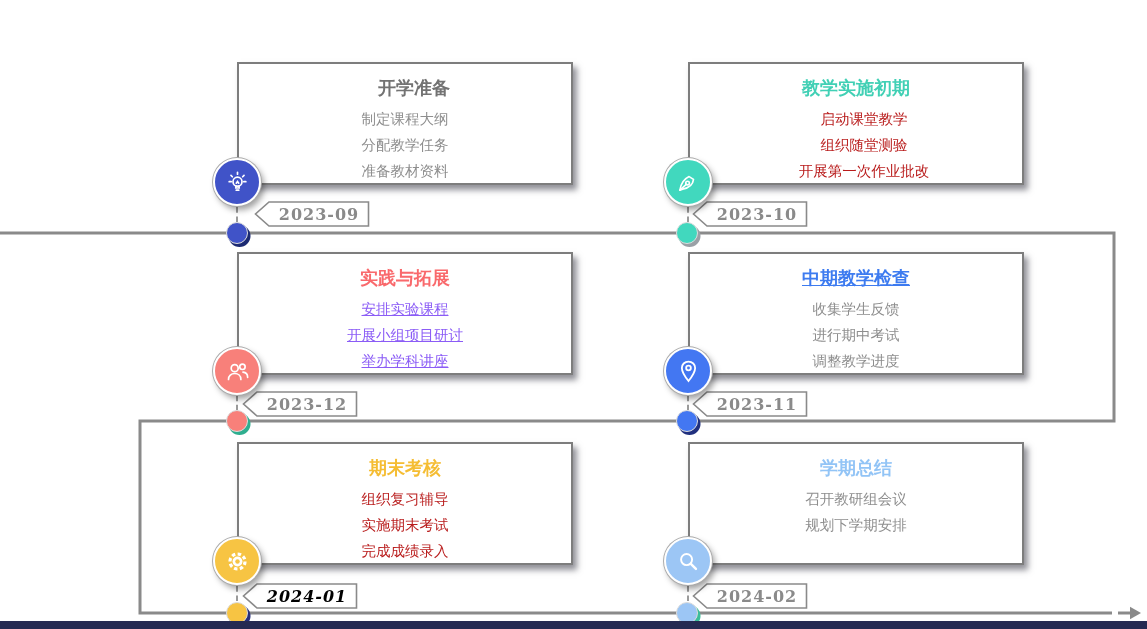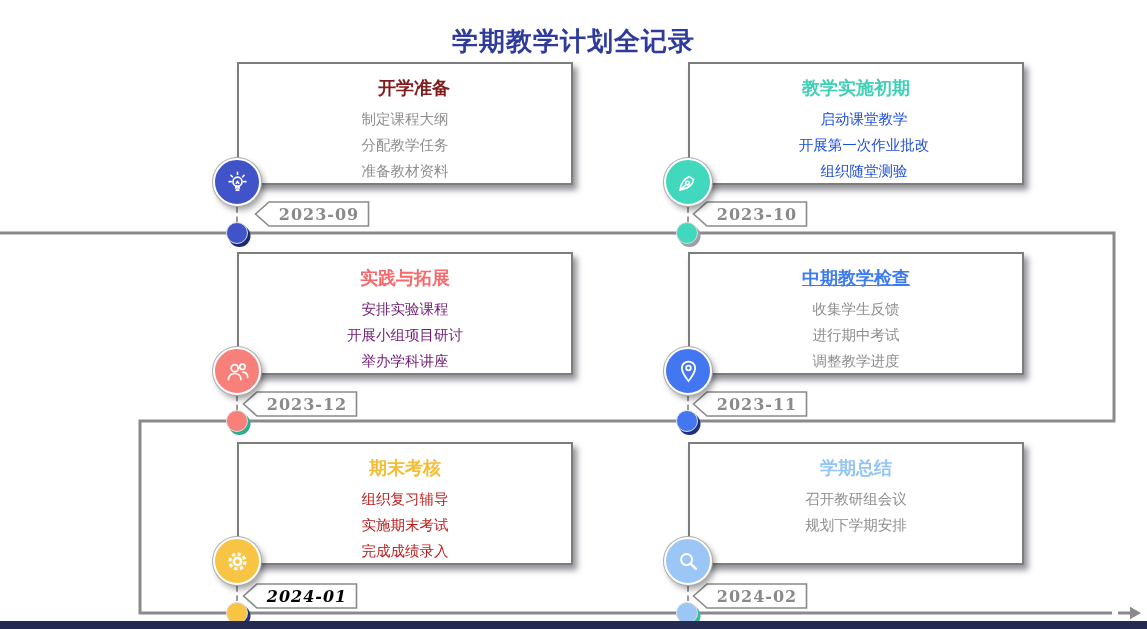--- a/index.html
+++ b/index.html
@@ -38,30 +38,29 @@
   .tag-text{position:absolute;left:14px;right:0;top:0;bottom:0;display:flex;align-items:center;
             justify-content:center;font-family:"DejaVu Serif","Liberation Serif",serif;
             font-weight:bold;font-size:16px;letter-spacing:1px;}
   .footer-bar{position:absolute;left:0;bottom:0;width:1147px;height:8px;z-index:6;}
 </style>
 </head>
 <body>
 
 <div class="canvas">
 
-  <h1 class="main-title" style="color: rgb(46, 58, 156);">学期教学计划全记录</h1>
 
   <svg class="timeline" width="1147" height="629" viewBox="0 0 1147 629">
     <path d="M0 233 H1114 V421 H140 V613 H1112" fill="none" stroke-width="3" style="stroke: rgb(138, 138, 138);"></path>
     <line x1="1118" y1="613" x2="1130" y2="613" stroke-width="3" style="stroke: rgb(138, 138, 138);"></line>
     <polygon points="1130,606.8 1141,613 1130,619.2" style="fill: rgb(138, 138, 138);"></polygon>
   </svg>
 
   <section class="card c0">
-    <h2 class="card-title" style="color: #7f1d1d; padding-left: 18px;">开学准备</h2>
+    <h2 class="card-title" style="color: #737373; padding-left: 18px;">开学准备</h2>
     <div class="card-body" style="color: rgb(142, 142, 142);">
       <div>制定课程大纲</div>
       <div>分配教学任务</div>
       <div>准备教材资料</div>
     </div>
   </section>
   <div class="icon-badge i0" style="background-color: rgb(64, 83, 200); color: rgb(64, 83, 200);">
     <svg viewBox="0 0 24 24" width="27" height="27" fill="none" stroke="#ffffff" stroke-width="1.5" stroke-linecap="round">
       <circle cx="12" cy="11.3" r="4"></circle>
       <path d="M10.6 15 V16.7 M13.4 15 V16.7 M10.4 16.9 H13.6 M10.9 18.8 H13.1"></path>
@@ -73,45 +72,45 @@
   <div class="dot p0" style="background-color: rgb(64, 83, 200); --sh: #1c2a72;"></div>
   <div class="tag t0">
     <svg class="tag-shape" viewBox="0 0 116 26">
       <polygon points="15,1 114.5,1 114.5,25 15,25 1.5,13" fill="#ffffff" stroke-width="1.6" style="stroke: rgb(138, 138, 138);"></polygon>
     </svg>
     <span class="tag-text" style="color: rgb(138, 138, 138);">2023-09</span>
   </div>
 
   <section class="card c1">
     <h2 class="card-title" style="color: rgb(65, 208, 181);">教学实施初期</h2>
-    <div class="card-body" style="color: #1d4ed8; padding-left: 16px;">
+    <div class="card-body" style="color: #b91c1c; padding-left: 16px;">
       <div>启动课堂教学</div>
+      <div>组织随堂测验</div>
       <div>开展第一次作业批改</div>
-      <div>组织随堂测验</div>
     </div>
   </section>
   <div class="icon-badge i1" style="background-color: rgb(65, 216, 190); color: rgb(65, 216, 190);">
     <svg viewBox="0 0 24 24" width="26" height="26" fill="none" stroke="#ffffff" stroke-width="1.5" stroke-linejoin="round" stroke-linecap="round">
       <path d="M4.5 19.5 C5.4 13.8 8 9.4 13 7 L17.1 9.6 C16.5 15 12.6 17.6 7 18.6 Z"></path>
       <circle cx="11.6" cy="13" r="1.7"></circle>
       <path d="M4.5 19.5 L10.4 14.2"></path>
     </svg>
   </div>
   <div class="dash d1"></div>
   <div class="dot p1" style="background-color: rgb(65, 216, 190); --sh: #9aa0a6;"></div>
   <div class="tag t1">
     <svg class="tag-shape" viewBox="0 0 116 26">
       <polygon points="15,1 114.5,1 114.5,25 15,25 1.5,13" fill="#ffffff" stroke-width="1.6" style="stroke: rgb(138, 138, 138);"></polygon>
     </svg>
     <span class="tag-text" style="color: rgb(138, 138, 138);">2023-10</span>
   </div>
 
   <section class="card c2">
     <h2 class="card-title" style="color: rgb(249, 105, 108);">实践与拓展</h2>
-    <div class="card-body" style="color: #701a75;">
+    <div class="card-body" style="color: #8b5cf6; text-decoration: underline;">
       <div>安排实验课程</div>
       <div>开展小组项目研讨</div>
       <div>举办学科讲座</div>
     </div>
   </section>
   <div class="icon-badge i2" style="background-color: rgb(248, 128, 122); color: rgb(248, 128, 122);">
     <svg viewBox="0 0 24 24" width="27" height="27" fill="none" stroke="#ffffff" stroke-width="1.5" stroke-linecap="round">
       <circle cx="9.5" cy="9" r="3.1"></circle>
       <path d="M4 19 c0-3.2 2.4-5.2 5.5-5.2 s5.5 2 5.5 5.2"></path>
       <circle cx="16.4" cy="7.8" r="2.4"></circle>

